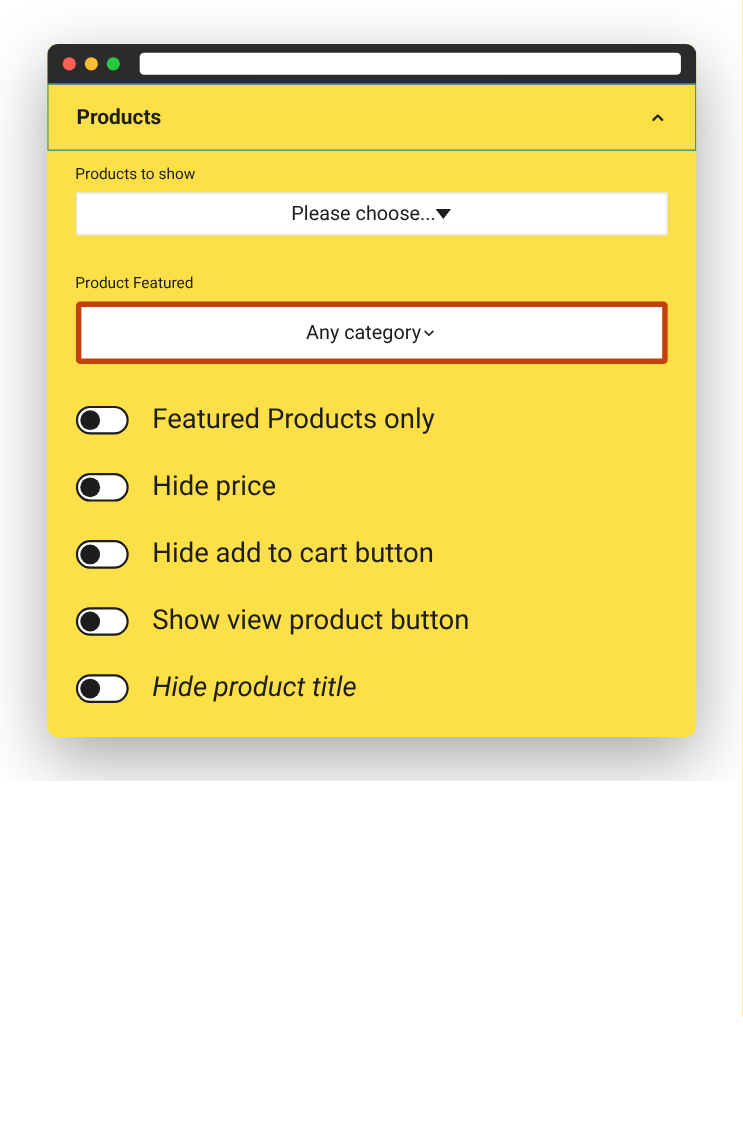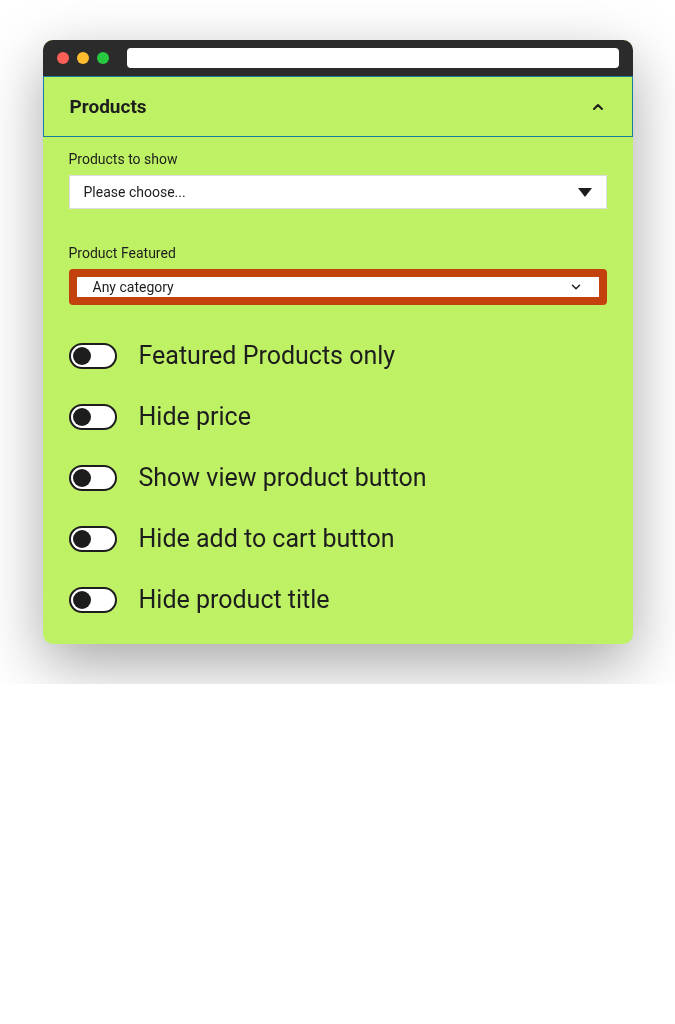--- a/index.html
+++ b/index.html
@@ -6,21 +6,21 @@
     body {
       font-family: -apple-system, BlinkMacSystemFont, "Segoe UI", Roboto, sans-serif;
       background: #fff;
       display: flex;
       justify-content: center;
       align-items: flex-start;
       padding: 40px 20px;
     }
     .window {
       width: 590px;
-      background: #bef264;
+      background: #fde047;
       border-radius: 10px;
       box-shadow: 0 20px 60px rgba(0,0,0,0.35);
       overflow: hidden;
     }
     .titlebar {
       background: #2b2b2b;
       height: 36px;
       display: flex;
       align-items: center;
       padding: 0 14px;
@@ -61,53 +61,53 @@
     }
     .field:first-child { margin-top: 0; }
     .field-label {
       font-size: 14px;
       color: #1d1d1d;
       margin-bottom: 8px;
     }
     .select-thin, .select-thick {
       width: 100%;
       display: flex;
-      justify-content: space-between;
+      justify-content: center;
       align-items: center;
       background: #fff;
       cursor: pointer;
-      font-size: 14px;
+      font-size: 18px;
       color: #1d1d1d;
     }
     .select-thin {
       border: 1px solid #ddd;
       padding: 8px 14px;
     }
     .select-thick {
-      border: 8px solid #c2410c;
+      border: 5px solid #c2410c;
       border-radius: 4px;
-      padding: 2px 16px;
+      padding: 13px 16px;
     }
     .tri-down {
       width: 0; height: 0;
       border-left: 7px solid transparent;
       border-right: 7px solid transparent;
       border-top: 9px solid #1d1d1d;
     }
     .chev-down {
       width: 14px; height: 14px;
     }
     .toggles { margin-top: 34px; }
     .toggle-row {
       display: flex;
       align-items: center;
       gap: 22px;
       margin-bottom: 32px;
     }
-    .toggle-row:last-child { margin-bottom: 0; }
+    .toggle-row:last-child { margin-bottom: 0; font-style: italic; }
     .toggle {
       width: 48px;
       height: 26px;
       border: 2px solid #1d1d1d;
       border-radius: 26px;
       background: #fff;
       position: relative;
       cursor: pointer;
       flex-shrink: 0;
     }
@@ -177,27 +177,27 @@
       <div class="toggle-row">
         <div class="toggle">
             <div class="knob"></div>
           </div>
         <span class="toggle-label">Hide price</span>
       </div>
       <div class="toggle-row">
         <div class="toggle">
             <div class="knob"></div>
           </div>
+        <span class="toggle-label">Hide add to cart button</span>
+      </div>
+      <div class="toggle-row">
+        <div class="toggle">
+            <div class="knob"></div>
+          </div>
         <span class="toggle-label">Show view product button</span>
-      </div>
-      <div class="toggle-row">
-        <div class="toggle">
-            <div class="knob"></div>
-          </div>
-        <span class="toggle-label">Hide add to cart button</span>
       </div>
       <div class="toggle-row">
         <div class="toggle">
             <div class="knob"></div>
           </div>
         <span class="toggle-label">Hide product title</span>
       </div>
     </div>
 
   </div>

